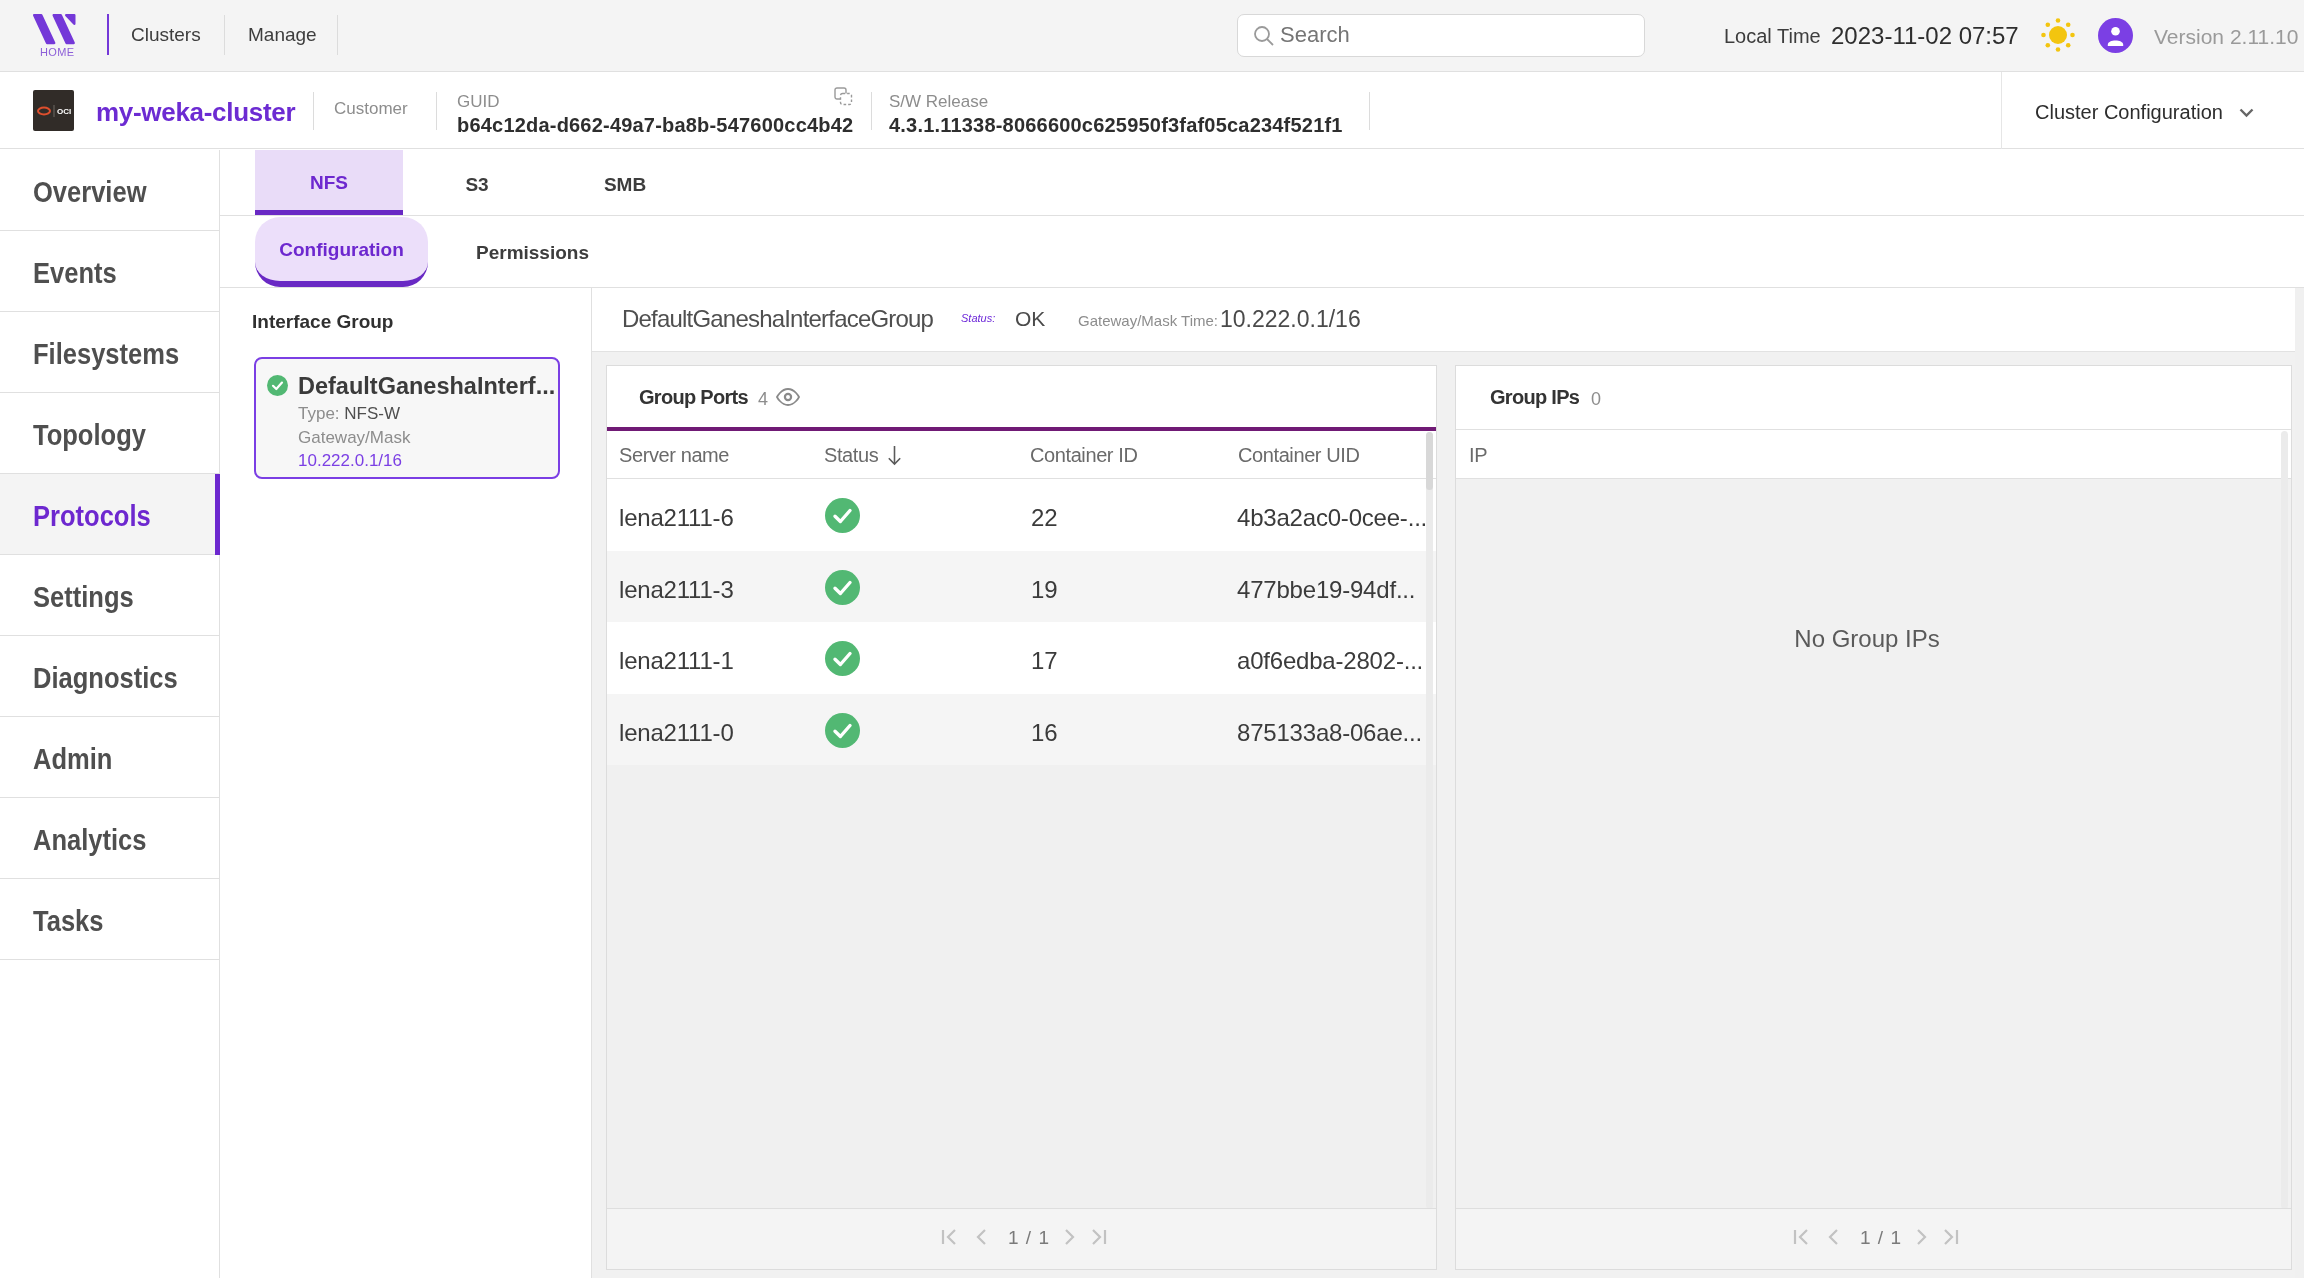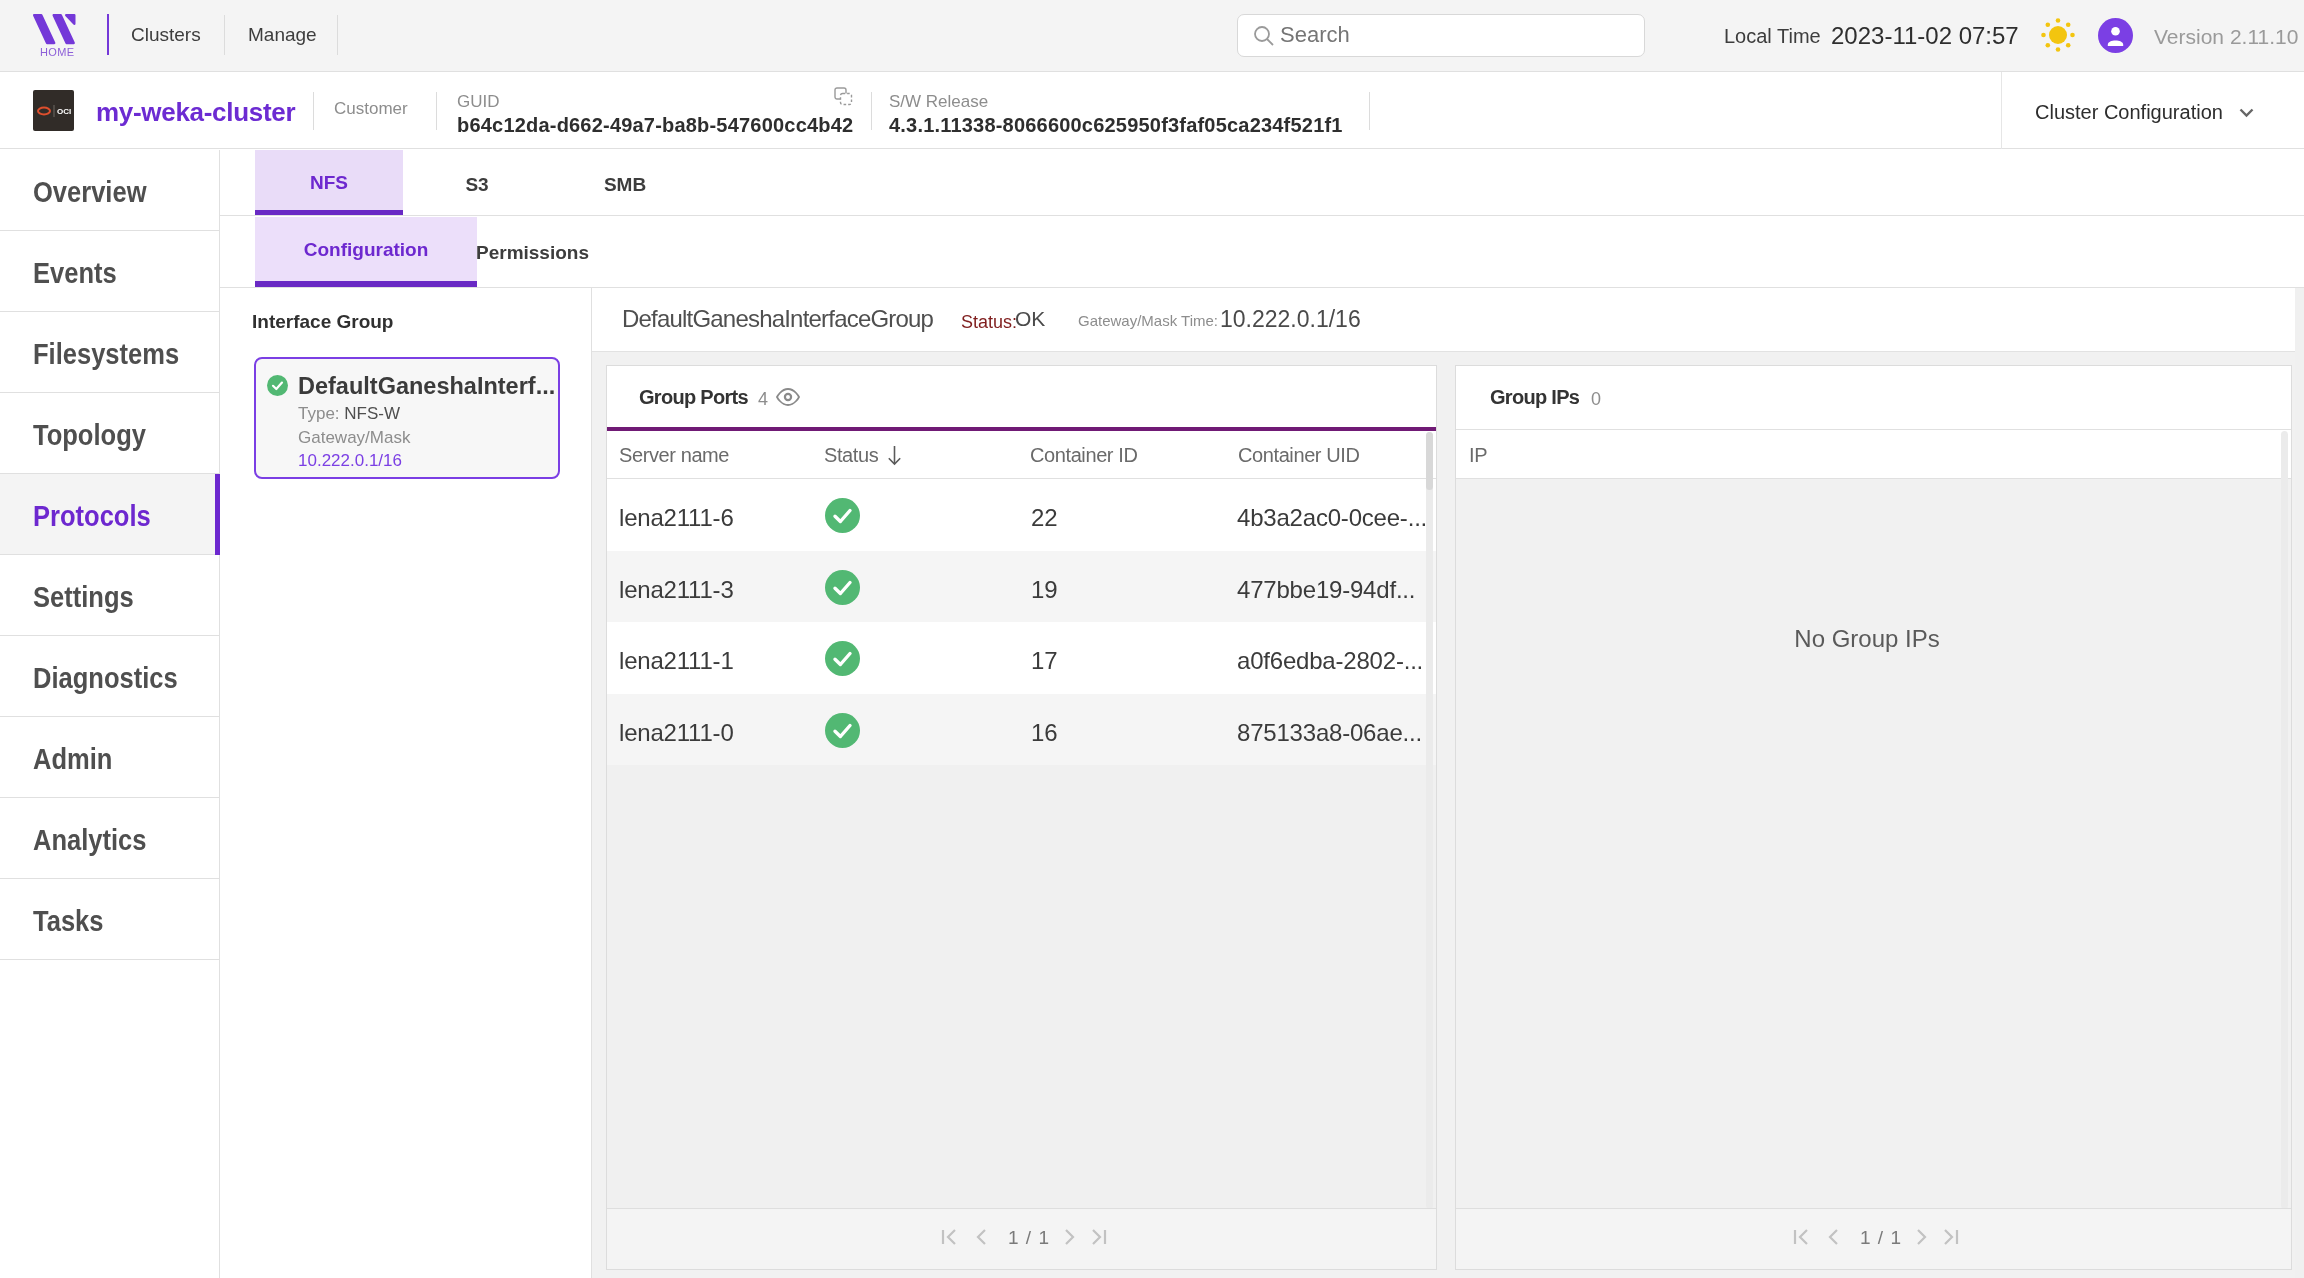--- a/index.html
+++ b/index.html
@@ -145,39 +145,39 @@
   <div class="sitem" style="top:636px;"><span>Diagnostics</span></div>
   <div class="sitem" style="top:717px;"><span>Admin</span></div>
   <div class="sitem" style="top:798px;"><span>Analytics</span></div>
   <div class="sitem" style="top:879px;"><span>Tasks</span></div>
 
   <div class="abs tabbar"></div>
   <div class="tab active" style="left:255px; top:150px; width:148px;">NFS</div>
   <div class="tab" style="left:403px; top:150px; width:148px;">S3</div>
   <div class="tab" style="left:551px; top:150px; width:148px;">SMB</div>
   <div class="abs subtabbar"></div>
-  <div class="subtab active" style="left:255px; top:217px; width:222px;">Configuration</div>
+  <div class="subtab active" style="left:255px; top:217px; width:173px;border-radius:25px;">Configuration</div>
   <div class="subtab" style="left:444px; top:217px; width:177px;">Permissions</div>
 
   <div class="abs leftcol"></div>
   <div class="abs igtitle">Interface Group</div>
   <div class="abs igcard"></div>
   <svg class="abs" style="left:267px; top:375px;" width="21" height="21" viewBox="0 0 21 21">
     <circle cx="10.5" cy="10.5" r="10.5" fill="#52b873"></circle>
     <polyline points="6,10.8 9.3,14 15,7.6" fill="none" stroke="#fff" stroke-width="2.2" stroke-linecap="round" stroke-linejoin="round"></polyline>
   </svg>
   <div class="abs igname">DefaultGaneshaInterf...</div>
   <div class="abs igline" style="top:404px;">Type: <span style="color:#4f4f4f;">NFS-W</span></div>
   <div class="abs igline" style="top:428px;">Gateway/Mask</div>
   <div class="abs igline" style="top:451px; color:#7b3fe4;">10.222.0.1/16</div>
 
   <div class="abs detailhead"></div>
   <div class="abs detailbg"></div>
   <div class="abs" style="left:622px; top:305px; font-size:24px; letter-spacing:-0.8px; color:#4f4f4f;">DefaultGaneshaInterfaceGroup</div>
-  <div class="abs" style="left:961px; top:312px; font-size:18px; color:#7f1d1d;">Status:</div>
+  <div class="abs" style="left:961px; top:312px; font-size:11px; color:#6d28d9;font-style:italic;">Status:</div>
   <div class="abs" style="left:1015px; top:307px; font-size:21px; color:#4a4a4a;">OK</div>
   <div class="abs" style="left:1078px; top:312px; font-size:15px; color:#8d8d8d;">Gateway/Mask Time:</div>
   <div class="abs" style="left:1220px; top:306px; font-size:23px; color:#4a4a4a;">10.222.0.1/16</div>
 
   <div class="panel" style="left:606px; top:365px; width:831px; height:905px;">
     <div style="position:absolute; left:0; top:0; width:100%; height:65px; background:#fff; border-bottom:4px solid #701a75;">
       <span class="ptitle" style="position:absolute; left:32px; top:20px;">Group Ports</span>
       <span style="position:absolute; left:151px; top:23px; font-size:18px; color:#8d8d8d;">4</span>
       <svg style="position:absolute; left:168px; top:22px;" width="26" height="18" viewBox="0 0 26 18">
         <path d="M13,1 C6,1 2,9 2,9 C2,9 6,17 13,17 C20,17 24,9 24,9 C24,9 20,1 13,1 Z" fill="none" stroke="#8a8a8a" stroke-width="1.8"></path>

